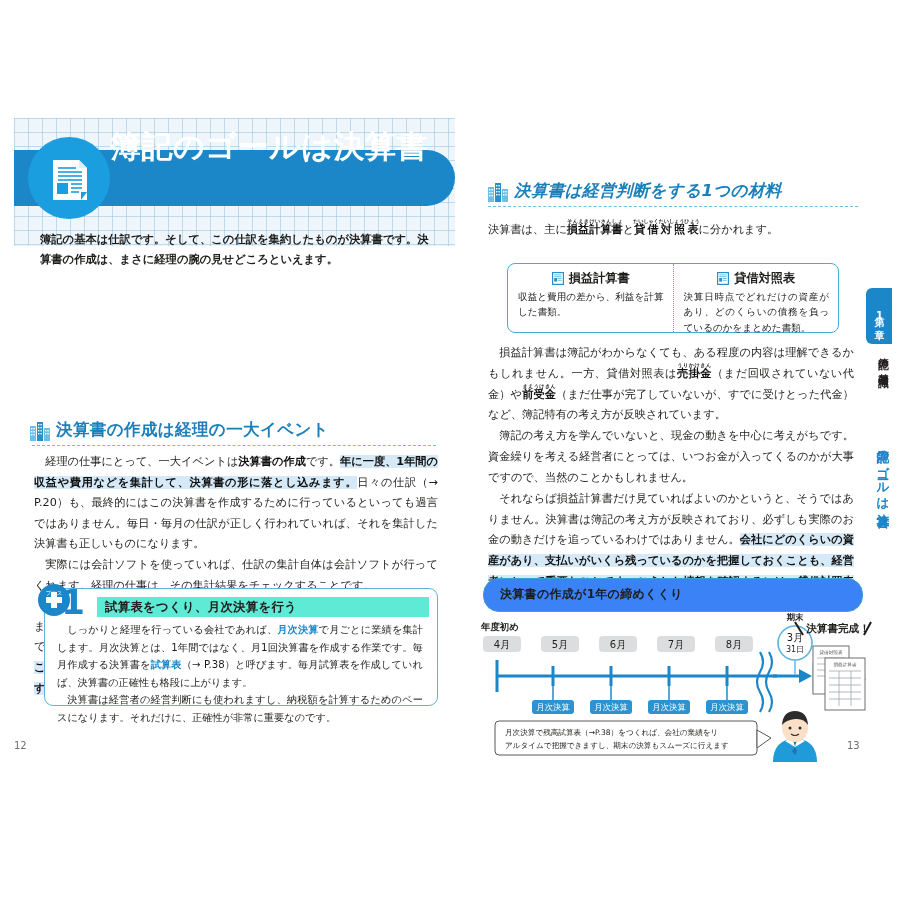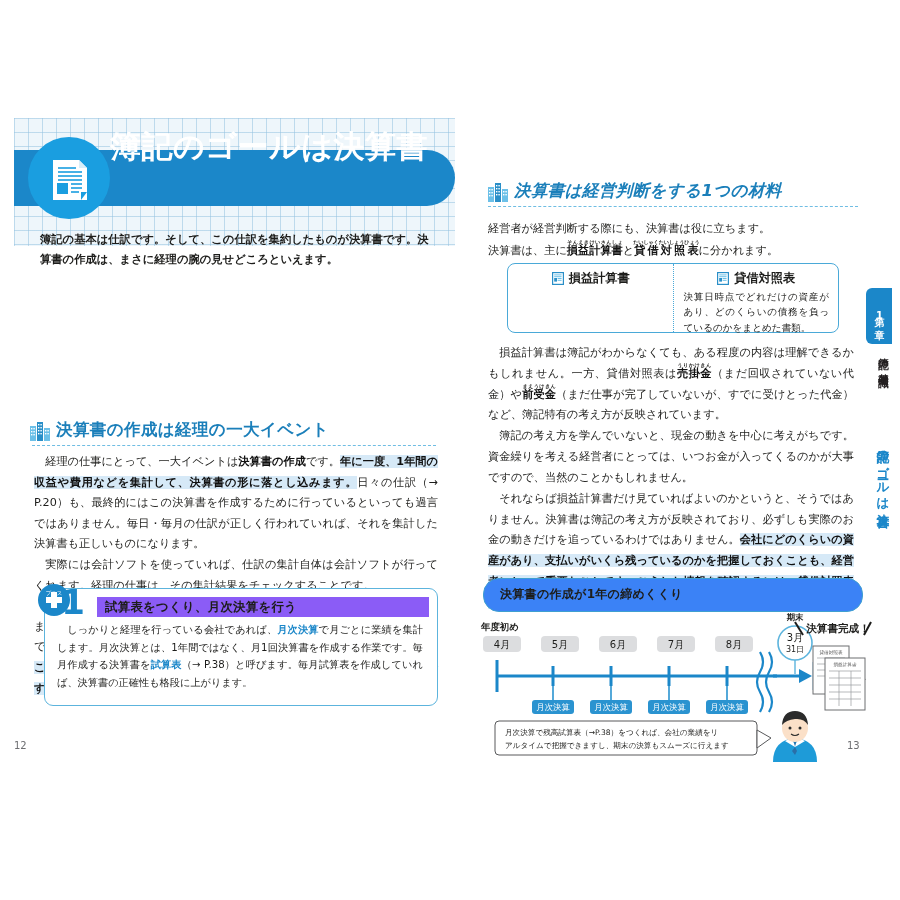--- a/index.html
+++ b/index.html
@@ -58,21 +58,21 @@
   .hl{background:#d6e9f7;font-weight:bold;color:#111;}
   .blue{color:#1b87c9;font-weight:bold;}
 
   
   .plusbox{
     position:absolute;left:44px;top:470px;width:392px;height:116px;
     border:1.4px solid #5cb4dd;border-radius:9px;background:#fff;
   }
   .plusbox-head{
     position:absolute;left:52px;top:8px;width:332px;height:20px;
-    background:#8b5cf6;
+    background:#5eead4;
   }
   .plusbox-head span{
     position:absolute;left:8px;top:2px;font-size:12.4px;font-weight:bold;color:#1d1d1b;
     letter-spacing:.3px;white-space:nowrap;
   }
   .plusbadge{
     position:absolute;left:-12px;top:-6px;width:66px;height:34px;
   }
   .plusbox-body{
     position:absolute;left:12px;top:32px;width:366px;
@@ -221,20 +221,21 @@
       </div>
       <svg class="plusbadge" viewBox="0 0 66 34">
         <circle cx="21" cy="17" r="16" fill="#1b87c9"></circle>
         <rect x="13" y="14" width="16" height="6" fill="#ffffff"></rect>
         <rect x="18" y="9" width="6" height="16" fill="#ffffff"></rect>
         <text x="21" y="12" font-size="5.4" fill="#ffffff" text-anchor="middle" font-family="'DejaVu Sans',sans-serif">プラス</text>
         <text x="40" y="31" font-size="34" font-weight="bold" fill="#1b87c9" text-anchor="middle" font-family="'DejaVu Sans',sans-serif">1</text>
       </svg>
       <div class="plusbox-body">
         <p><span>しっかりと経理を行っている会社であれば、</span><span class="blue">月次決算</span><span>で月ごとに業績を集計します。月次決算とは、1年間ではなく、月1回決算書を作成する作業です。毎月作成する決算書を</span><span class="blue">試算表</span><span>（→ P.38）と呼びます。毎月試算表を作成していれば、決算書の正確性も格段に上がります。</span></p>
+        <p>決算書は経営者の経営判断にも使われますし、納税額を計算するためのベースになります。それだけに、正確性が非常に重要なのです。</p>
       </div>
     </div>
 
     <div class="folio" style="left:14px;top:622px;">12</div>
   </div>
 
   <div class="page-right">
 
     <div class="sec-head" style="left:33px;top:62px;font-style:italic;">
       <svg class="bldg-icon" viewBox="0 0 20 19">
@@ -260,41 +261,41 @@
             <rect x="17.4" y="8" width="1.4" height="1.4"></rect>
           <rect x="15" y="11" width="1.4" height="1.4"></rect>
             <rect x="17.4" y="11" width="1.4" height="1.4"></rect>
         </g>
       </svg>
       <span class="htxt">決算書は経営判断をする1つの材料</span>
     </div>
     <div class="dashline" style="left:33px;top:88px;width:370px;"></div>
 
     <div class="r-intro">
-      <div>経営者が経営判断する際にも、決算書は役に立ちます。</div>
       <div>
         <span>決算書は、主に</span><ruby><span class="kw">損益計算書</span><rt>そんえきけいさんしょ</rt></ruby><span>と</span><ruby><span class="kw">貸借対照表</span><rt>たいしゃくたいしょうひょう</rt></ruby><span>に分かれます。</span>
       </div>
     </div>
 
     <div class="twocol">
       <div class="cell">
         <div class="cell-title">
           <svg class="mini-doc" viewBox="0 0 12 13">
             <rect x="0.6" y="0.6" width="10.8" height="11.8" fill="#ffffff" stroke="#2a8fc8" stroke-width="1.2"></rect>
             <g fill="#6cc0e8">
                 <rect x="2.2" y="2.4" width="7.4" height="1"></rect>
                 <rect x="2.2" y="4.2" width="7.4" height="1"></rect>
                 <rect x="5.6" y="6" width="4" height="1"></rect>
                 <rect x="5.6" y="7.8" width="4" height="1"></rect>
               </g>
             <rect x="2.2" y="6" width="2.8" height="3.6" fill="#2a8fc8"></rect>
           </svg>
           <span>損益計算書</span>
         </div>
+        <div class="cell-text">収益と費用の差から、利益を計算した書類。</div>
       </div>
       <div class="cell">
         <div class="cell-title">
           <svg class="mini-doc" viewBox="0 0 12 13">
             <rect x="0.6" y="0.6" width="10.8" height="11.8" fill="#ffffff" stroke="#2a8fc8" stroke-width="1.2"></rect>
             <g fill="#6cc0e8">
                 <rect x="2.2" y="2.4" width="7.4" height="1"></rect>
                 <rect x="2.2" y="4.2" width="7.4" height="1"></rect>
                 <rect x="5.6" y="6" width="4" height="1"></rect>
                 <rect x="5.6" y="7.8" width="4" height="1"></rect>

